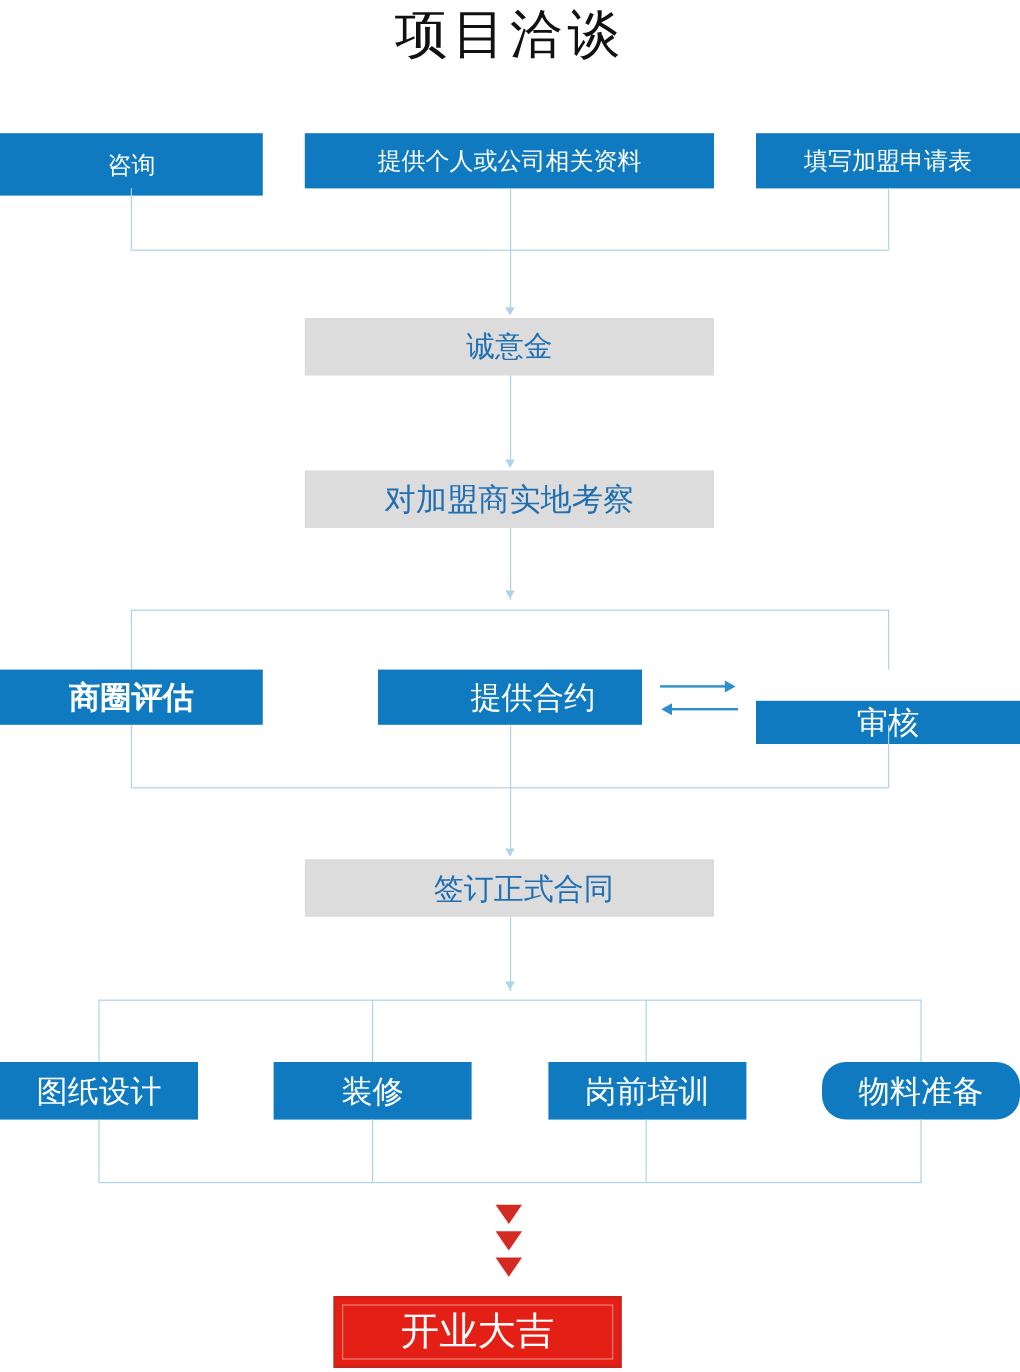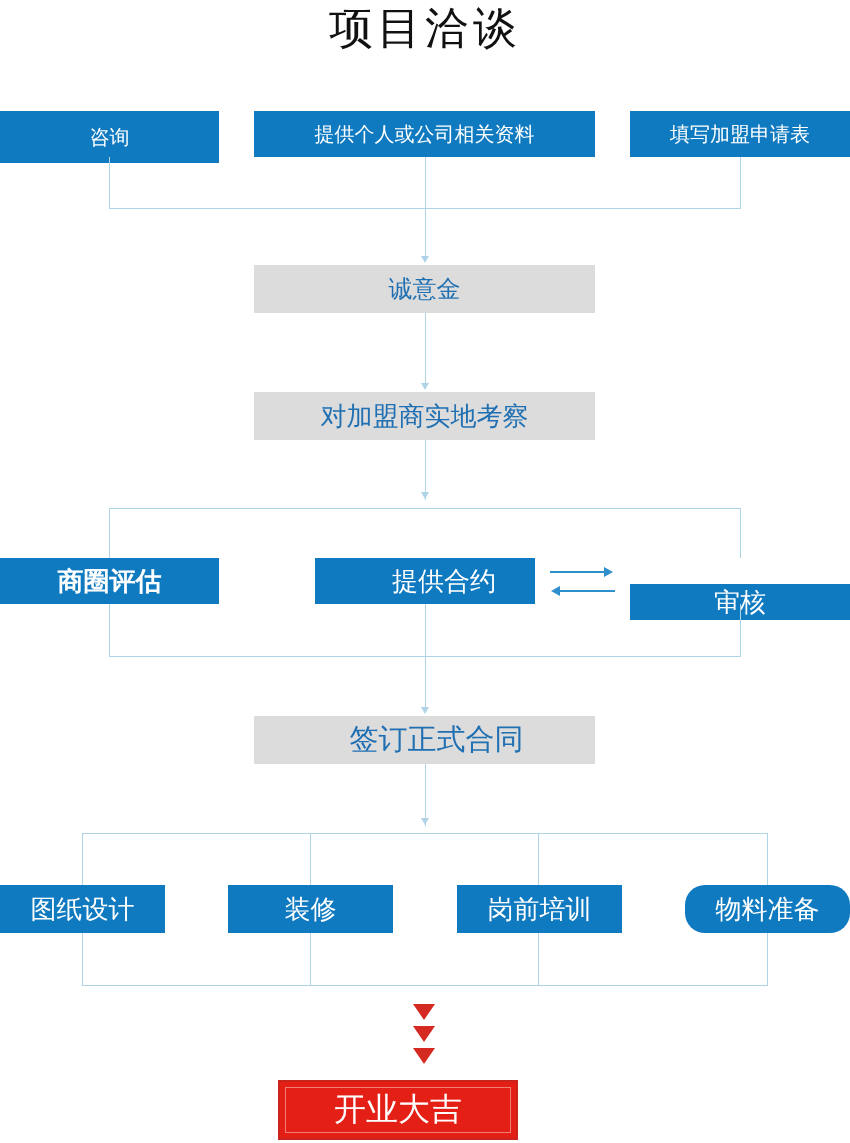--- a/index.html
+++ b/index.html
@@ -174,21 +174,21 @@
   <div class="bi-head-r" style="left:604px; top:567px;"></div>
   <div class="bi-line" style="left:560px; top:590px; width:55px;"></div>
   <div class="bi-head-l" style="left:551px; top:586px;"></div>
 
   <div class="ln-v" style="left:109px; top:604px; height:52px;"></div>
   <div class="ln-v" style="left:740px; top:604px; height:52px;"></div>
   <div class="ln-h" style="left:109px; top:656px; width:632px;"></div>
   <div class="ln-v" style="left:425px; top:604px; height:104px;"></div>
   <div class="arrowhead-down" style="left:421px; top:707px;"></div>
 
-  <div class="node node-gray" style="left:254px; top:716px; width:341px; height:48px; font-size:29px;padding-left:24px;">
+  <div class="node node-gray" style="left:254px; top:716px; width:341px; height:48px; font-size:25px;padding-left:24px;">
     <span>签订正式合同</span>
   </div>
 
   <div class="ln-v" style="left:425px; top:764px; height:62px;"></div>
   <div class="arrowhead-down" style="left:421px; top:818px;"></div>
   <div class="ln-h" style="left:82px; top:833px; width:686px;"></div>
   <div class="ln-v" style="left:82px; top:833px; height:52px;"></div>
   <div class="ln-v" style="left:310px; top:833px; height:52px;"></div>
   <div class="ln-v" style="left:538px; top:833px; height:52px;"></div>
   <div class="ln-v" style="left:767px; top:833px; height:52px;"></div>

